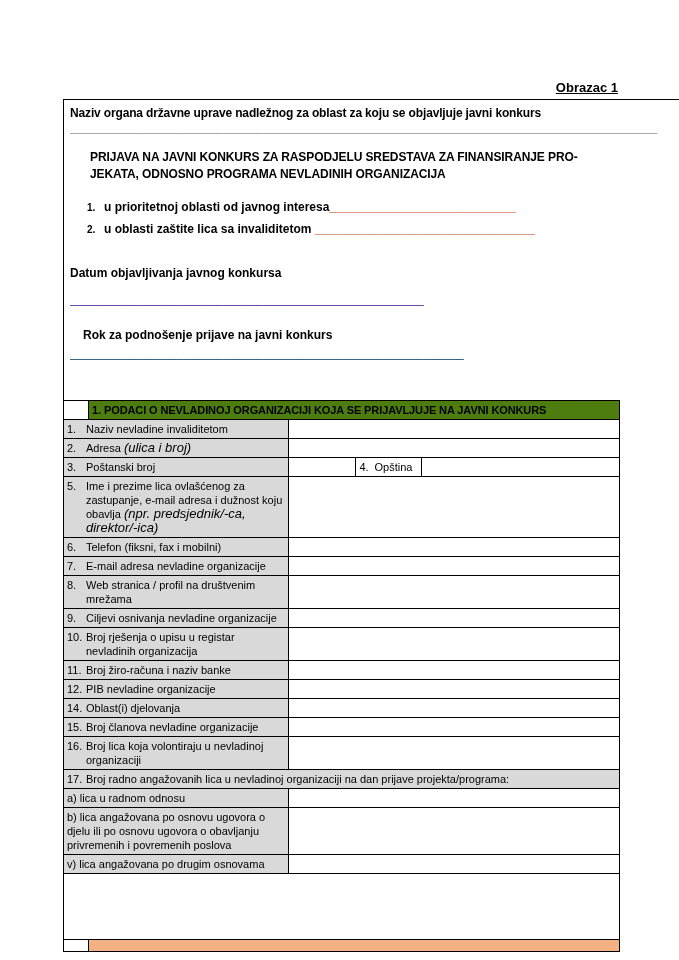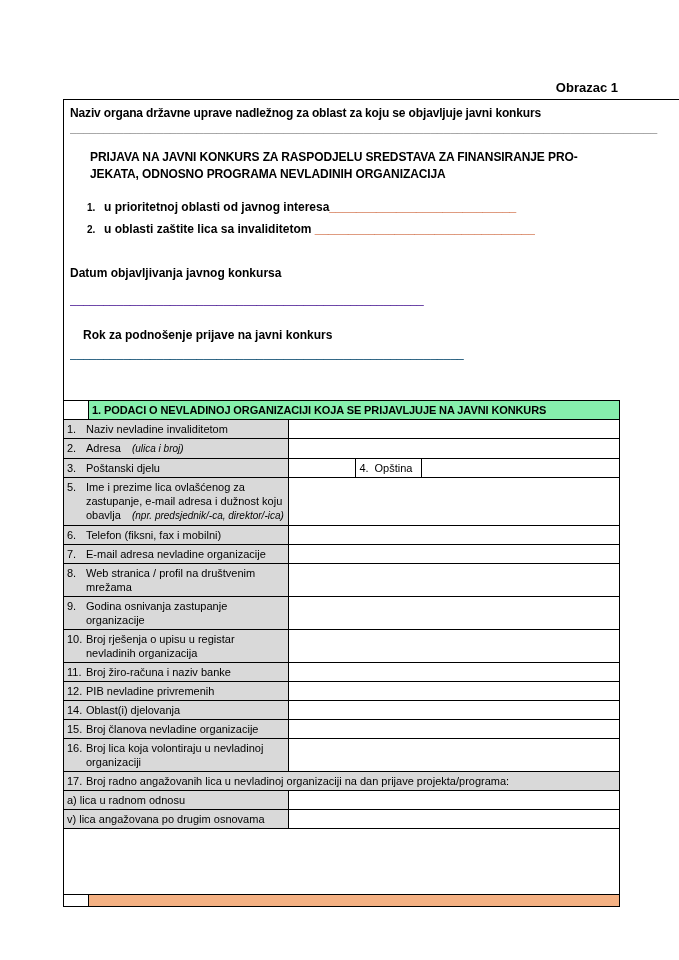--- a/index.html
+++ b/index.html
@@ -8,20 +8,21 @@
     width: 679px; height: 960px; overflow: hidden;
     background: #ffffff; color: #000;
     font-family: "Liberation Sans", sans-serif;
   }
   .page { padding-top: 80px; padding-left: 63px; width: 679px; }
 
   .obrazac {
     width: 555px; text-align: right;
     font-weight: bold; font-size: 13px; line-height: 15px;
     margin-bottom: 4px;
+    text-decoration: underline;
   }
 
   .intro-box {
     width: 658px;
     border: 1px solid #000; border-bottom: none;
     padding: 6px 6px 0 6px;
     font-weight: bold; font-size: 12px; line-height: 15px;
   }
   .authority-label { white-space: nowrap; letter-spacing: -0.15px; overflow: hidden; }
   .blank-line { font-weight: normal; white-space: nowrap; overflow: hidden; display: block; }
@@ -40,29 +41,29 @@
 
   table.s1 {
     border-collapse: collapse; table-layout: fixed;
     width: 557px; font-size: 11px;
   }
   table.s1 td {
     border: 1px solid #000; padding: 2px 3px;
     vertical-align: top; line-height: 14px;
   }
   td.stub { background: #ffffff; }
-  td.sec-hdr { background: #86efac; font-weight: bold; padding-left: 4px; letter-spacing: -0.1px; }
+  td.sec-hdr { background: #4d7c0f; font-weight: bold; padding-left: 4px; letter-spacing: -0.1px; }
   td.lbl { background: #d9d9d9; }
   td.lbl-white { background: #ffffff; }
   td.inp { background: #ffffff; }
   .lflex { display: flex; }
   .lnum { flex: 0 0 19px; }
   .lnum4 { flex: 0 0 15px; }
   .ltext { flex: 1 1 auto; }
-  .note { font-size: 10px; font-style: italic; margin-left: 8px; }
+  .note { font-size: 13px; font-style: italic; }
   td.empty-row { height: 66px; background: #ffffff; }
   tr.bar td { padding: 0; height: 12px; }
   td.sec2-bar { background: #f4b183; }
 </style>
 </head>
 <body>
 
 <div class="page">
 
   <div class="obrazac">Obrazac 1</div>
@@ -121,21 +122,21 @@
               <span class="ltext"><span>Adresa</span> <span class="note">(ulica i broj)</span></span>
             </div>
         </td>
         <td class="inp" colspan="3"></td>
       </tr>
 
       <tr>
         <td class="lbl" colspan="2">
           <div class="lflex">
               <span class="lnum">3.</span>
-              <span class="ltext">Poštanski djelu</span>
+              <span class="ltext">Poštanski broj</span>
             </div>
         </td>
         <td class="inp"></td>
         <td class="lbl-white">
           <div class="lflex">
               <span class="lnum4">4.</span>
               <span class="ltext">Opština</span>
             </div>
         </td>
         <td class="inp"></td>
@@ -178,21 +179,21 @@
               <span class="ltext">Web stranica / profil na društvenim mrežama</span>
             </div>
         </td>
         <td class="inp" colspan="3"></td>
       </tr>
 
       <tr>
         <td class="lbl" colspan="2">
           <div class="lflex">
               <span class="lnum">9.</span>
-              <span class="ltext">Godina osnivanja zastupanje organizacije</span>
+              <span class="ltext">Ciljevi osnivanja nevladine organizacije</span>
             </div>
         </td>
         <td class="inp" colspan="3"></td>
       </tr>
 
       <tr>
         <td class="lbl" colspan="2">
           <div class="lflex">
               <span class="lnum">10.</span>
               <span class="ltext">Broj rješenja o upisu u registar nevladinih organizacija</span>
@@ -208,21 +209,21 @@
               <span class="ltext">Broj žiro-računa i naziv banke</span>
             </div>
         </td>
         <td class="inp" colspan="3"></td>
       </tr>
 
       <tr>
         <td class="lbl" colspan="2">
           <div class="lflex">
               <span class="lnum">12.</span>
-              <span class="ltext">PIB nevladine privremenih</span>
+              <span class="ltext">PIB nevladine organizacije</span>
             </div>
         </td>
         <td class="inp" colspan="3"></td>
       </tr>
 
 
       <tr>
         <td class="lbl" colspan="2">
           <div class="lflex">
               <span class="lnum">14.</span>
@@ -259,20 +260,24 @@
               <span class="ltext">Broj radno angažovanih lica u nevladinoj organizaciji na dan prijave projekta/programa:</span>
             </div>
         </td>
       </tr>
 
       <tr>
         <td class="lbl" colspan="2"><span>a)</span> <span>lica u radnom odnosu</span></td>
         <td class="inp" colspan="3"></td>
       </tr>
 
+      <tr>
+        <td class="lbl" colspan="2"><span>b)</span> <span>lica angažovana po osnovu ugovora o djelu ili po osnovu ugovora o obavljanju privremenih i povremenih poslova</span></td>
+        <td class="inp" colspan="3"></td>
+      </tr>
 
       <tr>
         <td class="lbl" colspan="2"><span>v)</span> <span>lica angažovana po drugim osnovama</span></td>
         <td class="inp" colspan="3"></td>
       </tr>
 
       <tr>
         <td class="empty-row" colspan="5"></td>
       </tr>
 

